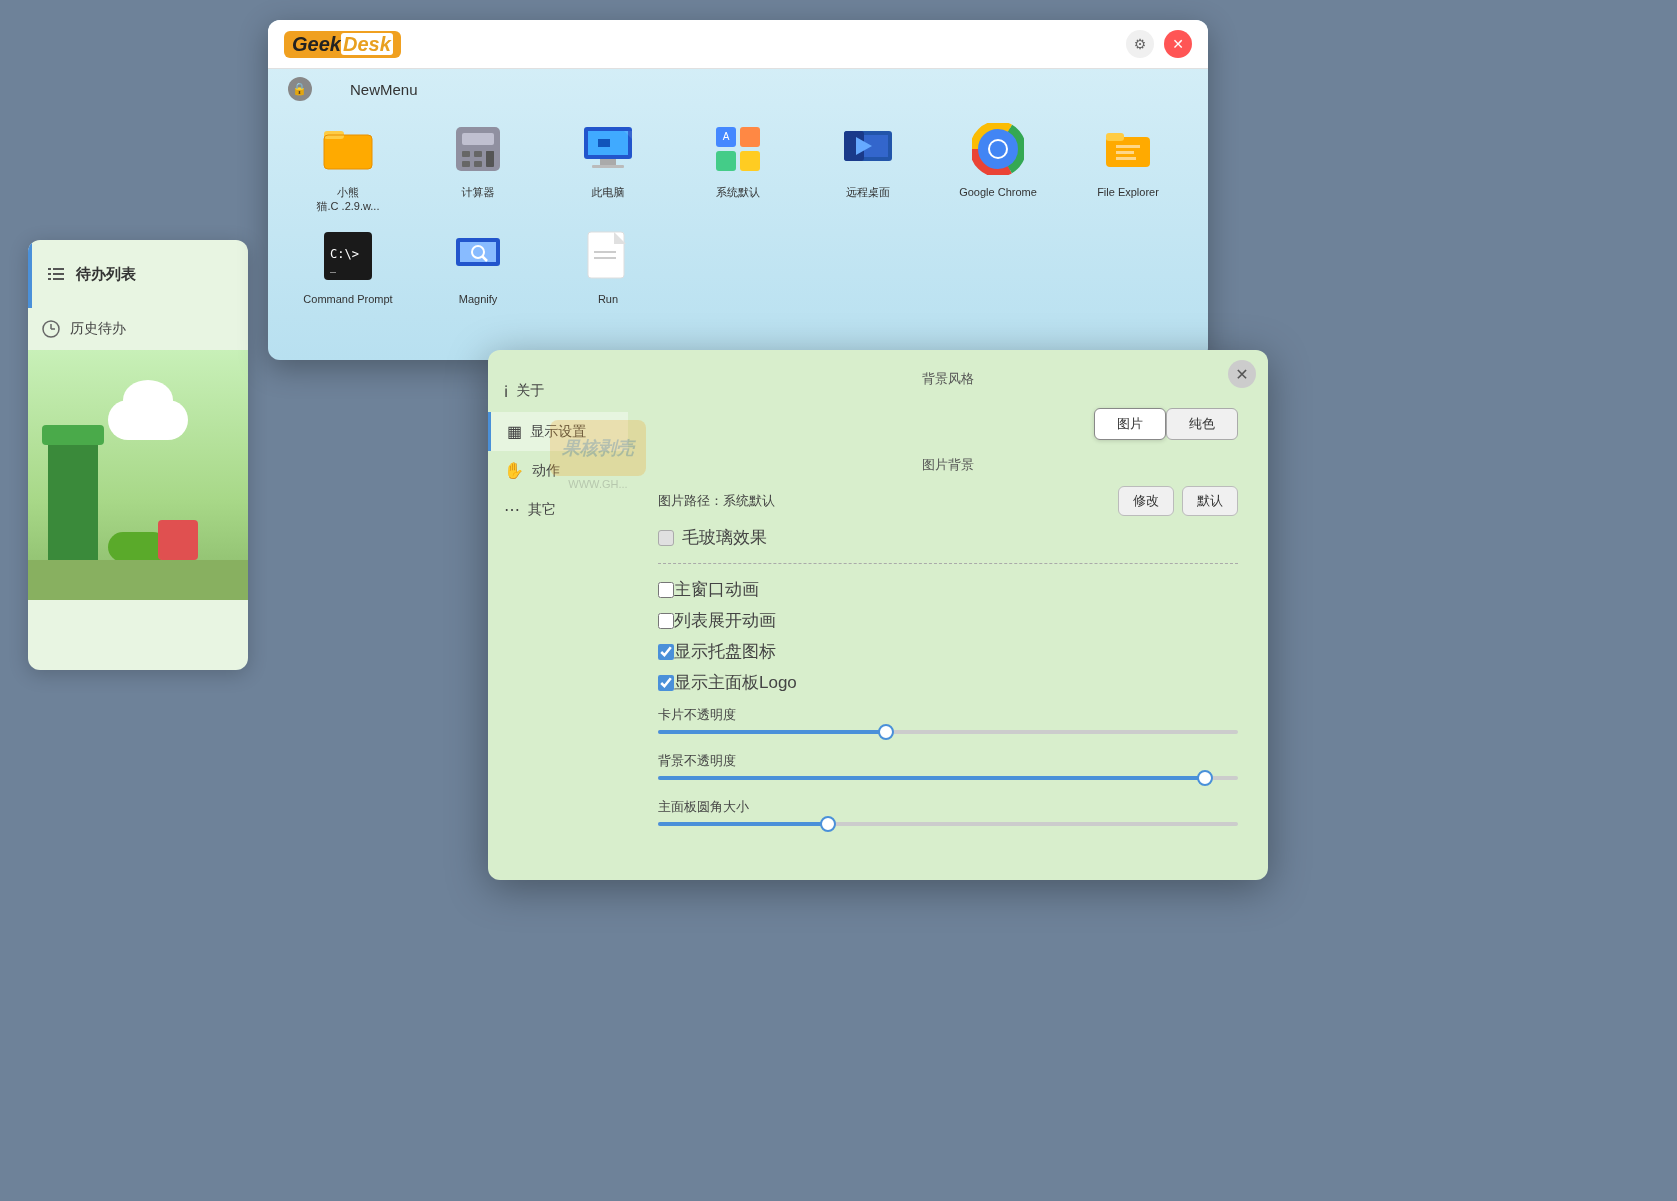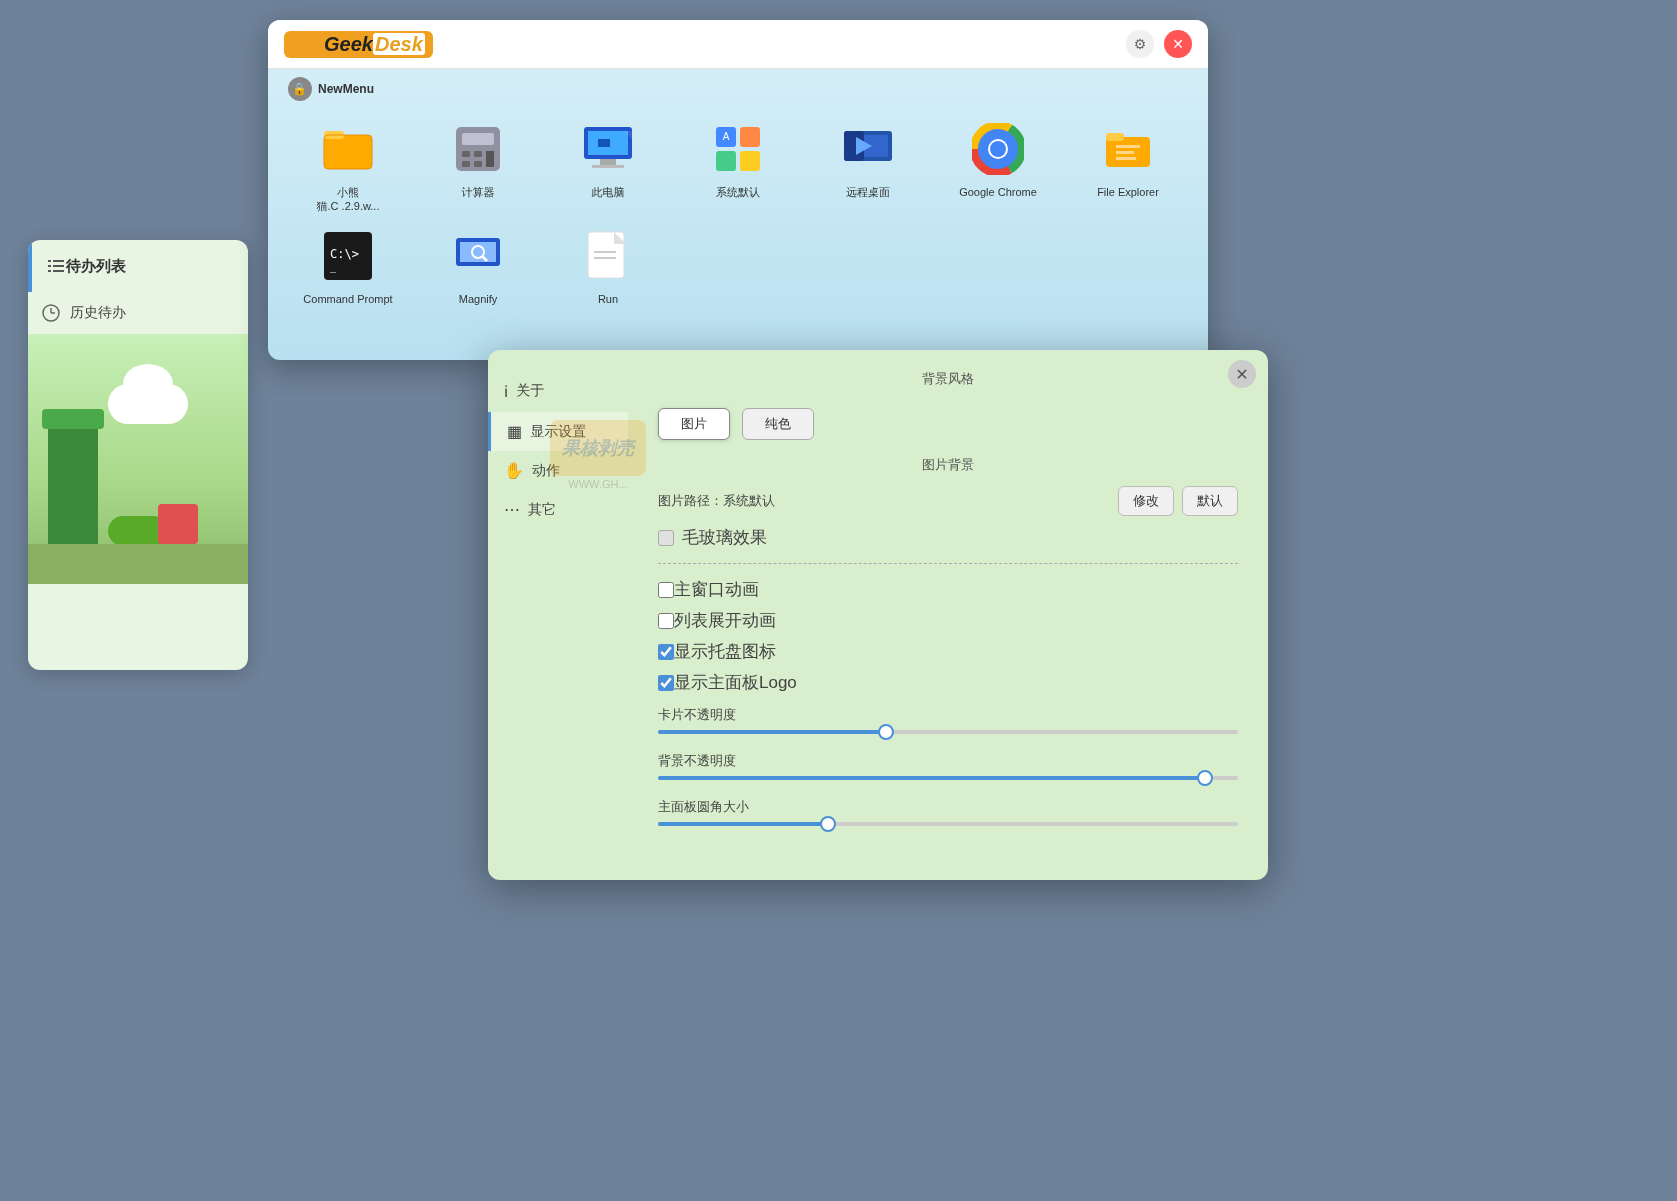--- a/index.html
+++ b/index.html
@@ -28,21 +28,22 @@
       width: 220px;
       height: 430px;
       background: #e8f5e2;
       border-radius: 12px;
       box-shadow: 0 4px 20px rgba(0,0,0,0.2);
       overflow: hidden;
     }
     .todo-panel-header {
       display: flex;
       align-items: center;
-      padding: 16px 14px;
+      padding: 24px 14px;
+      gap: 10px;
       border-left: 4px solid #4a90d9;
     }
     .todo-panel-header span {
       font-size: 15px;
       font-weight: bold;
       color: #333;
     }
     .todo-item {
       display: flex;
       align-items: center;
@@ -184,23 +185,24 @@
       height: 24px;
       background: #888;
       border-radius: 50%;
       display: flex;
       align-items: center;
       justify-content: center;
       color: white;
       font-size: 12px;
     }
     .menu-title {
-      font-size: 12px;
+      font-size: 15px;
       color: #333;
-      font-weight: 700;
+      font-weight: 400;
+      margin-left: 32px;
     }
     .icons-grid {
       display: grid;
       grid-template-columns: repeat(7, 1fr);
       gap: 10px;
       padding: 8px 20px 16px;
     }
     .icon-item {
       display: flex;
       flex-direction: column;
@@ -282,22 +284,22 @@
       overflow-y: auto;
     }
     .settings-section-title {
       font-size: 13px;
       color: #555;
       margin-bottom: 10px;
       text-align: center;
     }
     .bg-style-row {
       display: flex;
-      gap: 12px;
-      justify-content: flex-start;
+      gap: 0;
+      justify-content: flex-end;
       margin-bottom: 16px;
       margin-top: 20px;
     }
     .bg-style-btn {
       padding: 6px 22px;
       border: 1px solid #aaa;
       border-radius: 6px;
       background: #f0f0f0;
       cursor: pointer;
       font-size: 13px;
@@ -434,21 +436,21 @@
       <div class="mario-bush"></div>
       <div class="mario-block"></div>
       <div class="mario-ground"></div>
     </div>
   </div>
 
   <div class="main-window">
     <div class="main-window-titlebar">
       <div class="geekdesk-logo">
         <div style="background:#f0a020;border-radius:6px;padding:2px 8px;">
-          <span style="font-size:20px;font-weight:900;font-style:italic;color:#222;margin-left:32px;">Geek<span style="color:#e8a020;background:white;padding:0 2px;border-radius:3px;">Desk</span></span>
+          <span style="font-size:20px;font-weight:900;font-style:italic;color:#222;">Geek<span style="color:#e8a020;background:white;padding:0 2px;border-radius:3px;">Desk</span></span>
         </div>
       </div>
       <div class="titlebar-right">
         <button class="title-btn settings">⚙</button>
         <button class="title-btn close">✕</button>
       </div>
     </div>
     <div class="menu-row">
       <div class="menu-lock-icon">🔒</div>
       <span class="menu-title">NewMenu</span>

